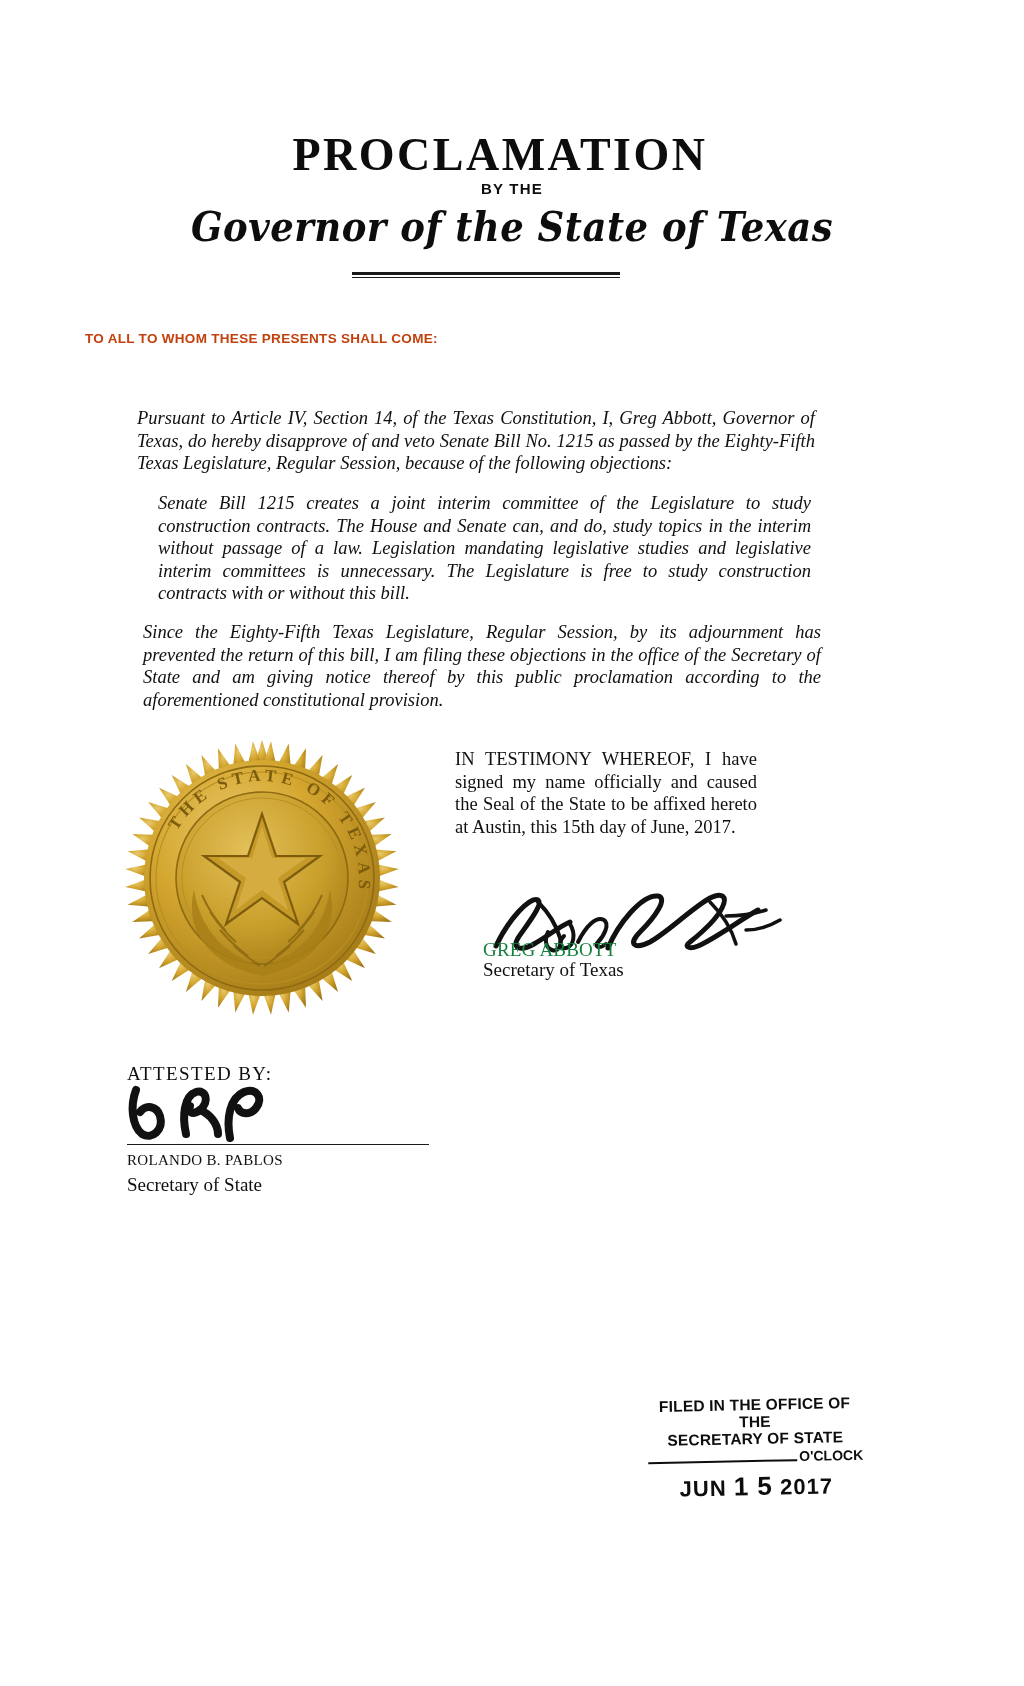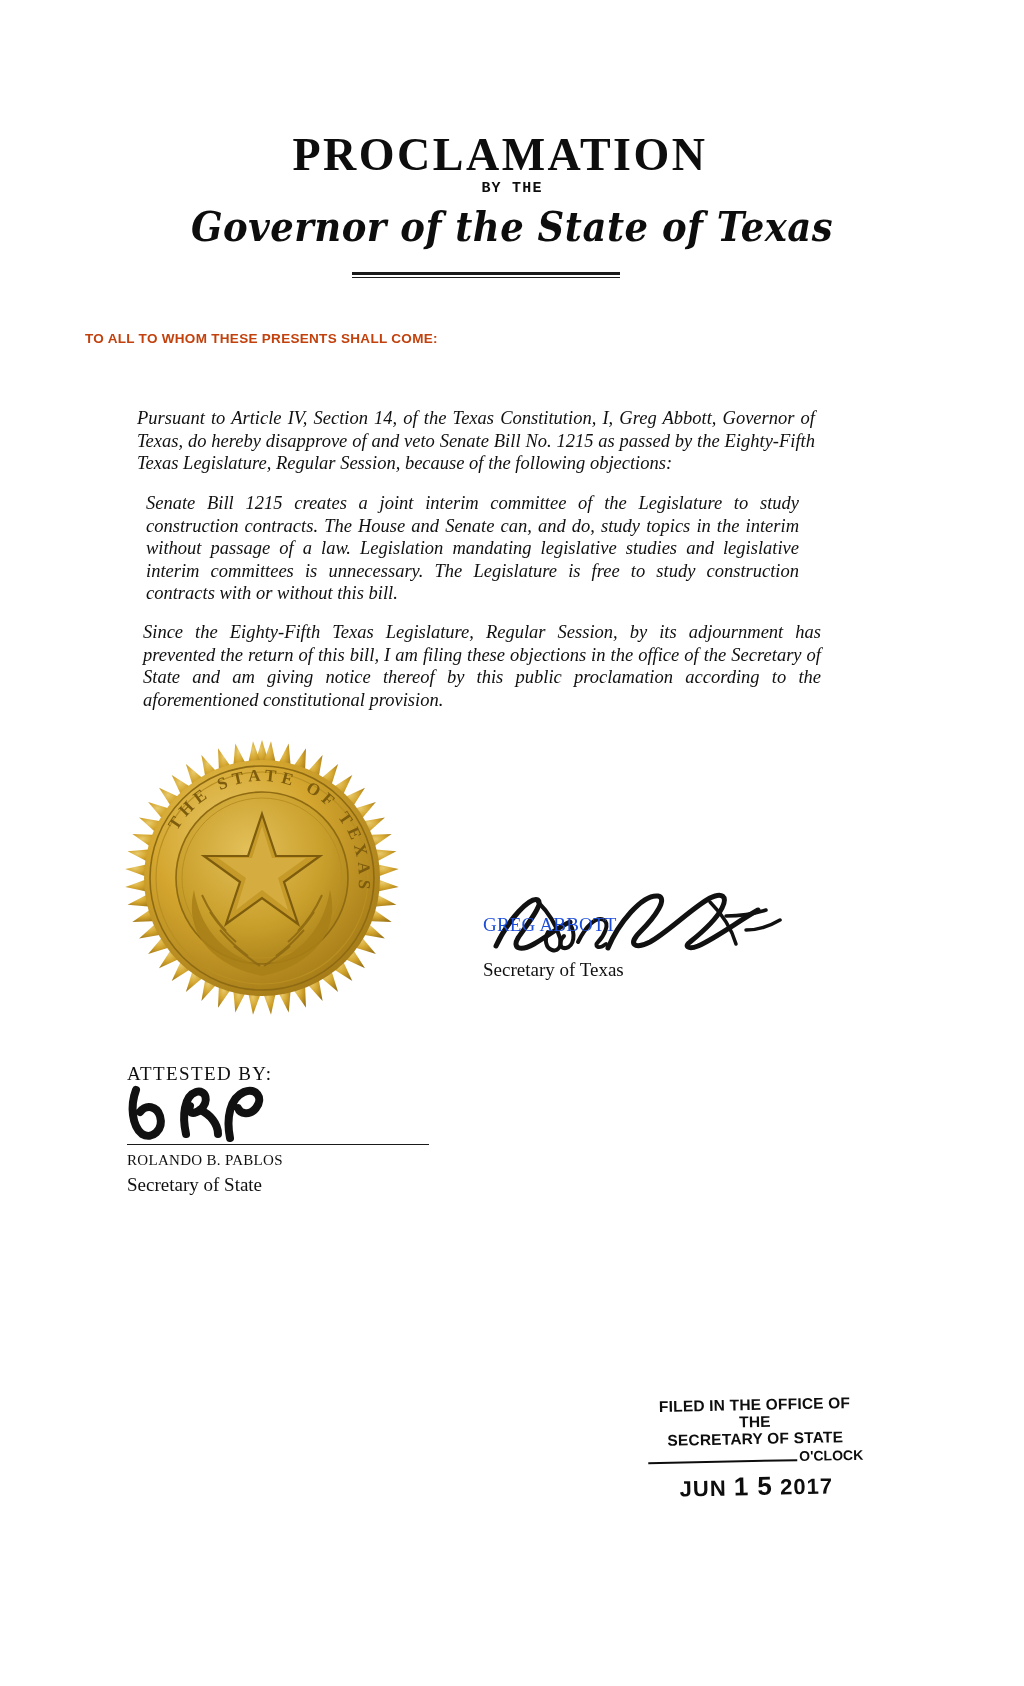--- a/index.html
+++ b/index.html
@@ -32,21 +32,21 @@
     font-size: 46px;
     letter-spacing: 2.5px;
     color: #0d0d0d;
   }
   .doc-bythe {
     position: absolute;
     top: 180px;
     left: 0;
     width: 1024px;
     text-align: center;
-    font-family: Liberation Mono, monospace;
+    font-family: Liberation Sans, sans-serif;
     font-weight: bold;
     font-size: 15px;
     letter-spacing: 1.2px;
     color: #0d0d0d;
   }
   .doc-subtitle {
     position: absolute;
     top: 202px;
     left: 0;
     width: 1024px;
@@ -89,21 +89,21 @@
     left: 137px;
     width: 678px;
     font-family: "Liberation Serif", serif;
     font-size: 18.5px;
     line-height: 22.5px;
     text-align: justify;
     color: #101010;
     font-style: italic;
   }
   .para-1 { top: 407px; }
-  .para-2 { top: 492px; left: 146px; width: 653px; }
+  .para-2 { top: 492px; left: 158px; width: 653px; }
   .para-3 { top: 621px; left: 143px; width: 678px; }
 
   
   .overlay {
     position: absolute;
     left: 0;
     top: 604px;
     width: 1024px;
     height: 172px;
     background: rgba(40,40,40,0.62);
@@ -156,25 +156,25 @@
   .gov-sig {
     position: absolute;
     left: 478px;
     top: 886px;
     width: 310px;
     height: 72px;
   }
   .gov-name {
     position: absolute;
     left: 483px;
-    top: 914px;
+    top: 939px;
     font-family: "Liberation Serif", serif;
     font-size: 19px;
     letter-spacing: 0.2px;
-    color: #1d4ed8;
+    color: #15803d;
   }
   .gov-role {
     position: absolute;
     left: 483px;
     top: 959px;
     font-family: "Liberation Serif", serif;
     font-size: 19px;
     color: #101010;
   }
 
@@ -373,20 +373,21 @@
           <path d="M190,172 q-12,18 -26,30"></path>
         <path d="M180,190 q-14,16 -28,26"></path>
           <path d="M166,206 q-14,12 -26,20"></path>
       </g>
 
       <polygon points="138,74 152,116 196,116 160,142 174,184 138,158 102,184 116,142 80,116 124,116" fill="#c59a28" stroke="#7d5c0d" stroke-width="2.2"></polygon>
       <polygon points="138,86 148,118 182,118 154,138 164,170 138,150 112,170 122,138 94,118 128,118" fill="#d9b247" opacity="0.75"></polygon>
     </svg>
   </div>
 
+  <div class="testimony">IN TESTIMONY WHEREOF, I have signed my name officially and caused the Seal of the State to be affixed hereto at Austin, this 15th day of June, 2017.</div>
 
   <div class="gov-sig">
     <svg viewBox="0 0 310 72" width="310" height="72" aria-hidden="true">
       <g fill="none" stroke="#111" stroke-linecap="round" stroke-linejoin="round">
         <path d="M18,60 C30,34 52,10 60,14 C66,18 48,40 40,52 C34,62 42,66 56,58 C70,50 82,40 92,36" stroke-width="5"></path>
         <path d="M60,16 C70,26 78,38 82,52 C84,60 80,66 74,64 C68,62 66,54 70,46" stroke-width="4"></path>
         <path d="M92,38 C98,48 96,60 88,62 C82,63 80,56 86,50" stroke-width="4"></path>
         <path d="M100,56 C108,40 118,30 126,34 C132,38 126,50 120,56 C116,60 120,64 128,58" stroke-width="4"></path>
         <path d="M130,62 C140,38 164,8 180,10 C190,12 178,30 162,46 C150,58 156,64 172,56
                  C190,46 214,22 232,12 C244,6 250,10 244,22 C238,34 222,48 212,56

